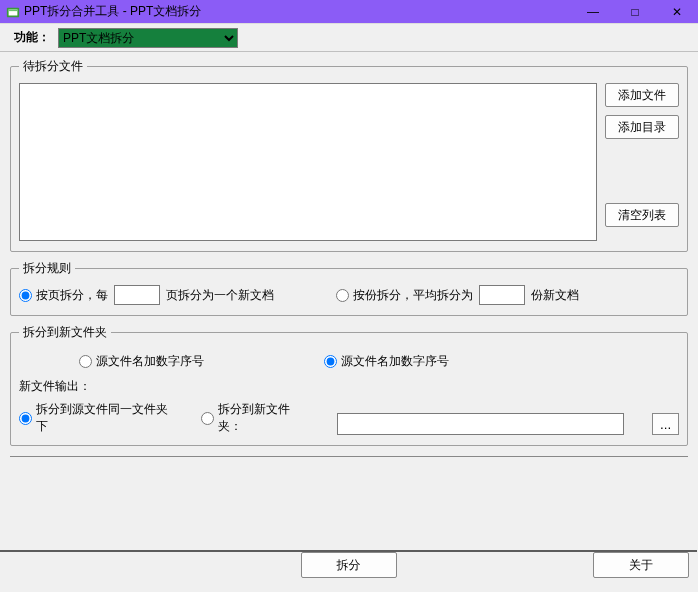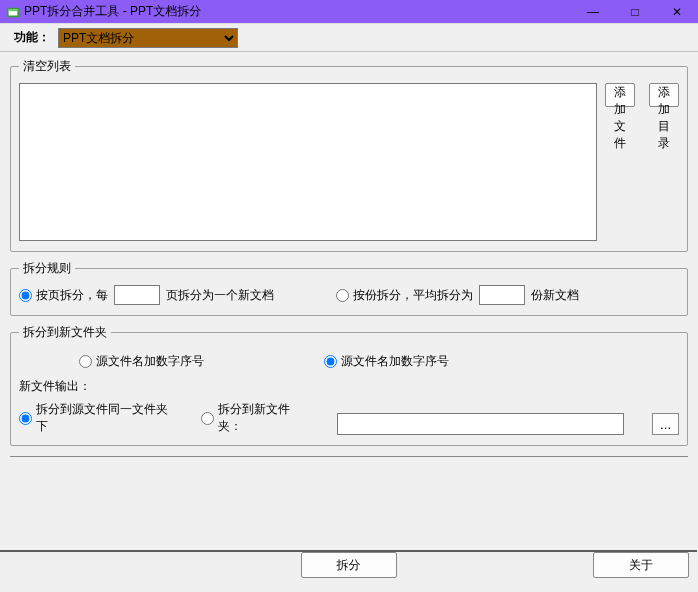--- a/index.html
+++ b/index.html
@@ -37,40 +37,40 @@
   display: flex;
   align-items: center;
   padding-left: 14px;
   border-bottom: 1px solid #c0c0c0;
 }
 .toolbar label { font-weight: bold; margin-right: 8px; }
 select.func {
   font-size: 12px;
   height: 20px;
   width: 180px;
-  background: #a16207;
+  background: #15803d;
   border: 1px solid #7a7a7a;
 }
 .content { padding: 6px 10px 0 10px; }
 fieldset {
   border: 1px solid #a0a0a0;
   border-radius: 2px;
   margin-bottom: 8px;
   padding: 8px 8px 10px 8px;
   position: relative;
 }
 legend { font-size: 12px; padding: 0 4px; }
 .filesrow { display: flex; align-items: flex-start; }
 .filelist {
   flex: 1;
   height: 158px;
   background: #fff;
   border: 1px solid #7a7a7a;
 }
-.filebtns { width: 74px; margin-left: 8px; display: flex; flex-direction: row; gap: 14px; }
+.filebtns { width: 74px; margin-left: 8px; display: flex; flex-direction: column; gap: 8px; }
 .filebtns .spacer { height: 48px; }
 button.btn {
   font-size: 12px;
   height: 24px;
   background: #fdfdfd;
   border: 1px solid #888;
   border-radius: 2px;
   padding: 0 8px;
   cursor: pointer;
 }
@@ -146,21 +146,21 @@
 <div class="toolbar">
   <label>功能：</label>
   <select class="func">
     <option>PPT文档拆分</option>
   </select>
 </div>
 
 <div class="content">
 
   <fieldset>
-    <legend>清空列表</legend>
+    <legend>待拆分文件</legend>
     <div class="filesrow">
       <div class="filelist"></div>
       <div class="filebtns">
         <button class="btn">添加文件</button>
         <button class="btn">添加目录</button>
         <div class="spacer"></div>
         <button class="btn">清空列表</button>
       </div>
     </div>
   </fieldset>

